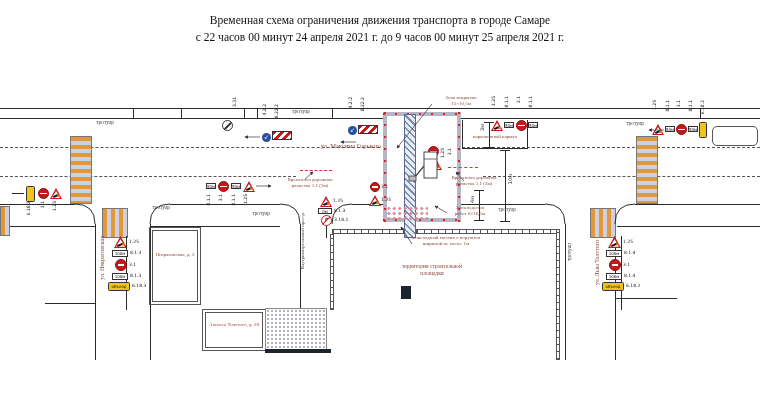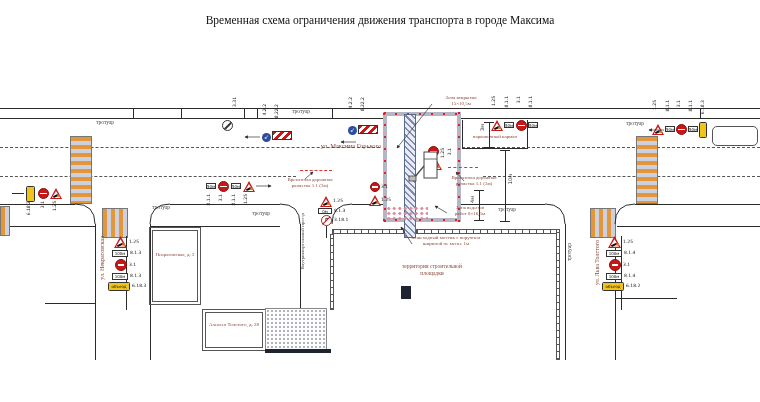--- a/index.html
+++ b/index.html
@@ -53,21 +53,22 @@
   .ntn::after{content:"";position:absolute;left:-10%;top:45%;width:120%;height:1.4px;background:#c81717;transform:rotate(-45deg)}
   .title{position:absolute;left:0;right:0;top:12px;text-align:center;font:11.5px/1.5 "Liberation Serif",serif;color:#111}
   svg.ovl{position:absolute;left:0;top:0;pointer-events:none}
 </style>
 </head>
 <body>
 
 <div id="stage">
 
   <div class="title">
-    <div>Временная схема ограничения движения транспорта в городе Максима</div>
+    <div>Временная схема ограничения движения транспорта в городе Самаре</div>
+    <div>с 22 часов 00 минут 24 апреля 2021 г. до 9 часов 00 минут 25 апреля 2021 г.</div>
   </div>
 
   <div class="el ln" style="left:0;top:108px;width:760px;height:1px"></div>
   <div class="el ln" style="left:0;top:118px;width:760px;height:1px"></div>
   <div class="el ln" style="left:0;top:204px;width:75px;height:1px"></div>
   <div class="el ln" style="left:170px;top:204px;width:110px;height:1px"></div>
   <div class="el ln" style="left:352px;top:204px;width:31px;height:1px"></div>
   <div class="el ln" style="left:460px;top:204px;width:85px;height:1px"></div>
   <div class="el ln" style="left:635px;top:204px;width:125px;height:1px"></div>
   <div class="el ln" style="left:0;top:226px;width:95px;height:1px"></div>

